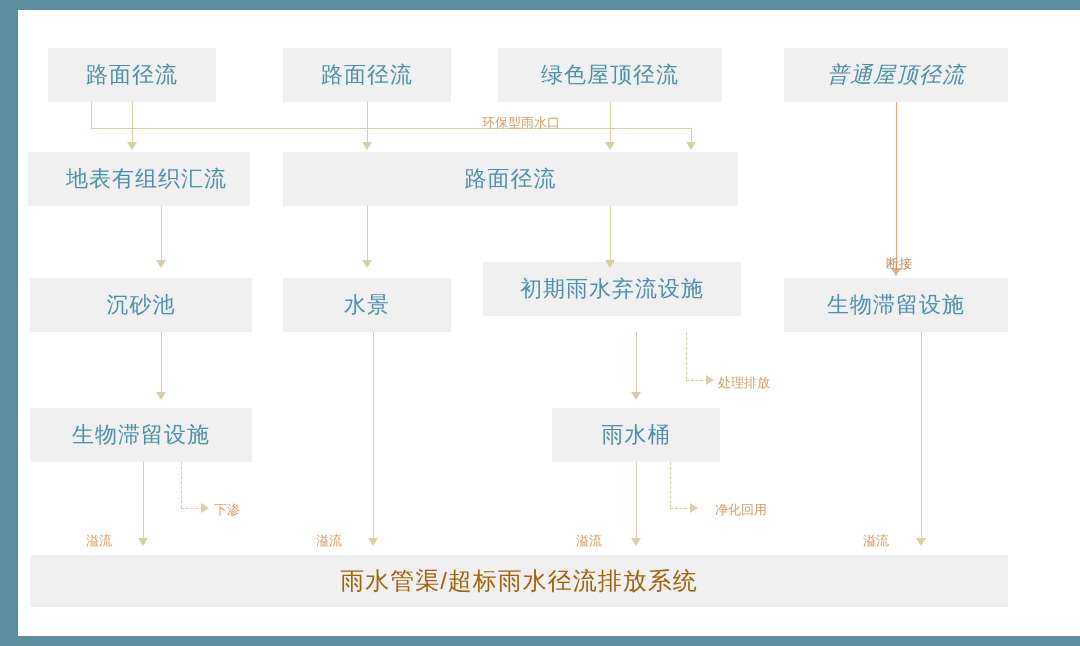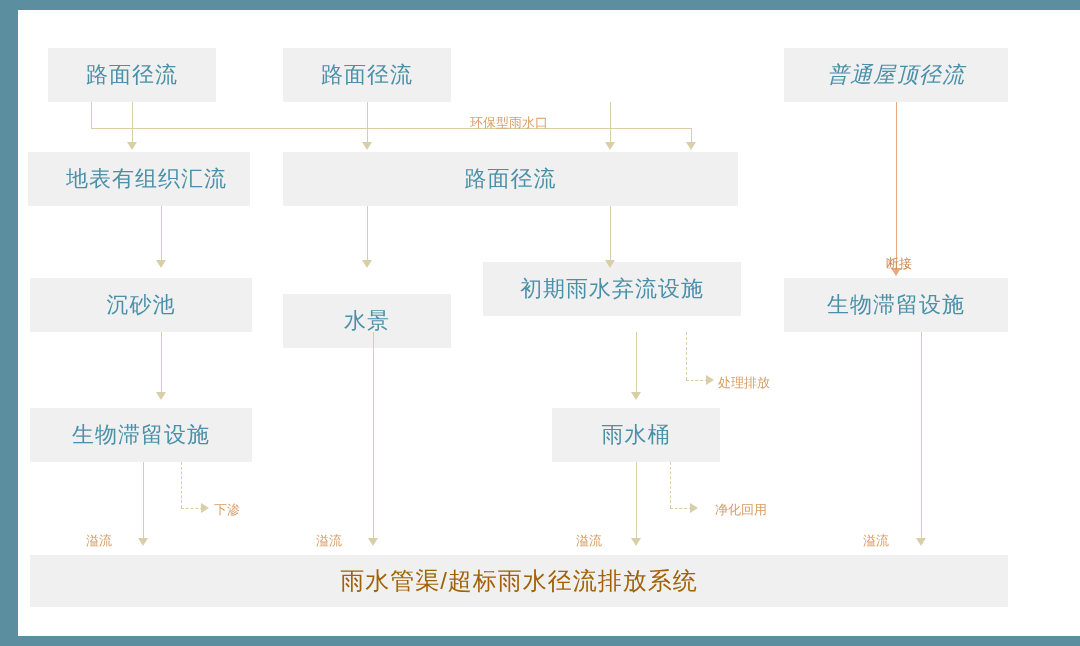--- a/index.html
+++ b/index.html
@@ -99,35 +99,38 @@
 
 <div id="root">
   <div id="canvas">
 
     <div class="node" style="left:30px; top:38px; width:168px; height:54px;">
       <span>路面径流</span>
     </div>
     <div class="node" style="left:265px; top:38px; width:168px; height:54px;">
       <span>路面径流</span>
     </div>
+    <div class="node" style="left:480px; top:38px; width:224px; height:54px;">
+      <span>绿色屋顶径流</span>
+    </div>
     <div class="node" style="left:766px; top:38px; width:224px; height:54px;font-style:italic;">
       <span>普通屋顶径流</span>
     </div>
 
     <div class="node" style="left:10px; top:142px; width:222px; height:54px;padding-left:15px;">
       <span>地表有组织汇流</span>
     </div>
     <div class="node" style="left:265px; top:142px; width:455px; height:54px;">
       <span>路面径流</span>
     </div>
 
     <div class="node" style="left:12px; top:268px; width:222px; height:54px;">
       <span>沉砂池</span>
     </div>
-    <div class="node" style="left:265px; top:284px; width:168px; height:54px;">
+    <div class="node" style="left:265px; top:268px; width:168px; height:54px;">
       <span>水景</span>
     </div>
     <div class="node" style="left:465px; top:252px; width:258px; height:54px;">
       <span>初期雨水弃流设施</span>
     </div>
     <div class="node" style="left:766px; top:268px; width:224px; height:54px;">
       <span>生物滞留设施</span>
     </div>
 
     <div class="node" style="left:12px; top:398px; width:222px; height:54px;">
@@ -150,21 +153,21 @@
     <div class="vline" style="left:592px; top:92px; height:26px;"></div>
     <div class="vline" style="left:673px; top:118px; height:16px;"></div>
     <div class="arrow-down" style="left:668px; top:132px;"></div>
 
     <div class="vline" style="left:349px; top:118px; height:16px;"></div>
     <div class="arrow-down" style="left:344px; top:132px;"></div>
 
     <div class="vline" style="left:592px; top:118px; height:16px;"></div>
     <div class="arrow-down" style="left:587px; top:132px;"></div>
 
-    <div class="edge-label" style="left:452px; top:104px;">环保型雨水口</div>
+    <div class="edge-label" style="left:464px; top:104px;">环保型雨水口</div>
 
     <div class="vline orange" style="left:878px; top:92px; height:168px;"></div>
     <div class="arrow-down orange" style="left:873px; top:258px;"></div>
     <div class="edge-label dark" style="left:868px; top:245px;">断接</div>
 
     <div class="vline" style="left:143px; top:196px; height:56px;"></div>
     <div class="arrow-down" style="left:138px; top:250px;"></div>
 
     <div class="vline" style="left:349px; top:196px; height:56px;"></div>
     <div class="arrow-down" style="left:344px; top:250px;"></div>

